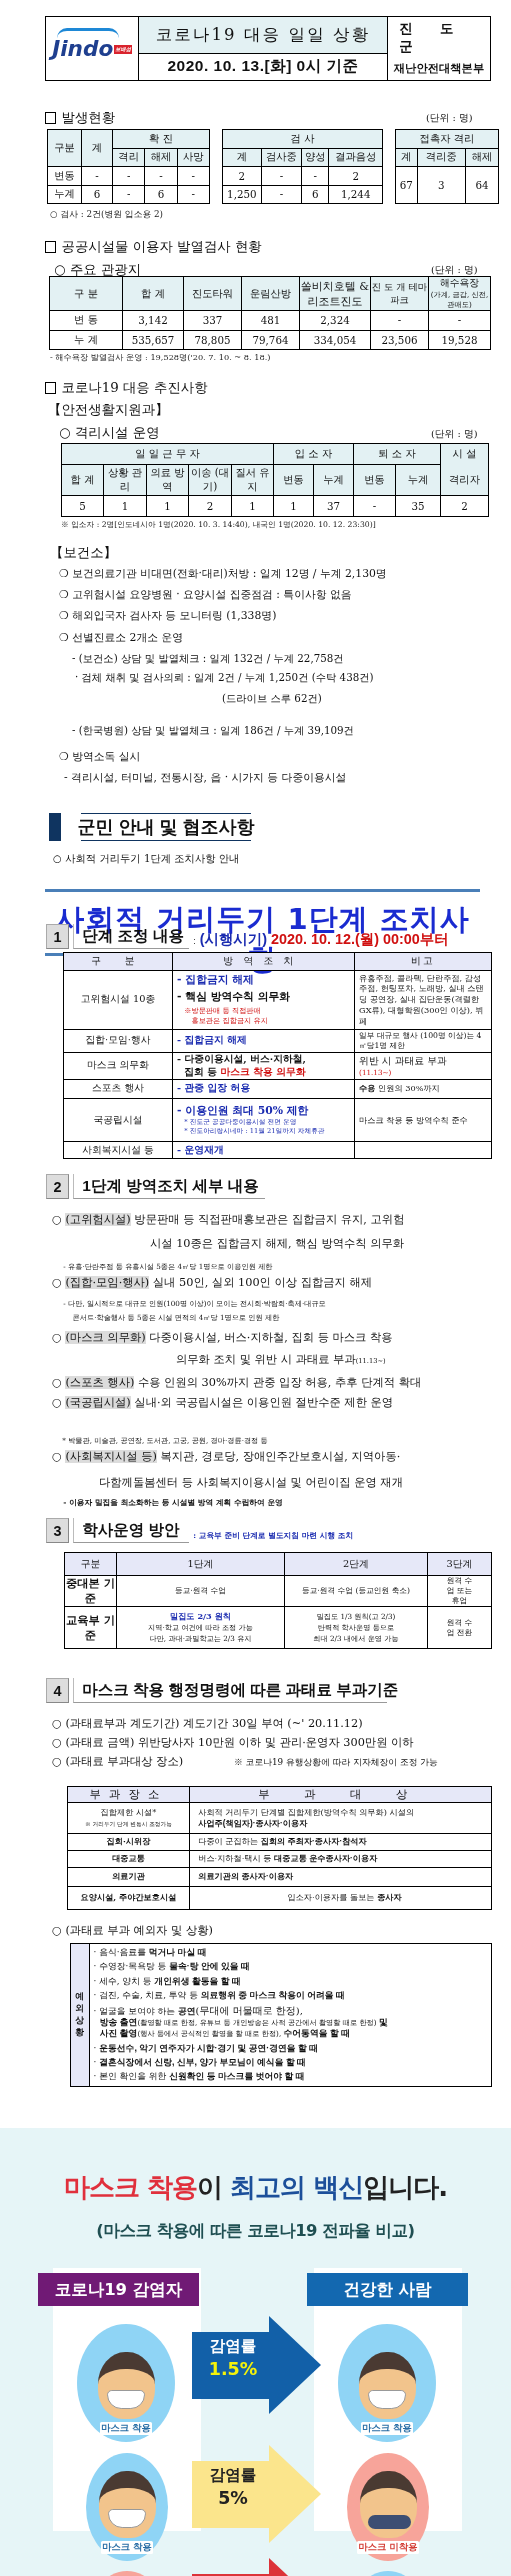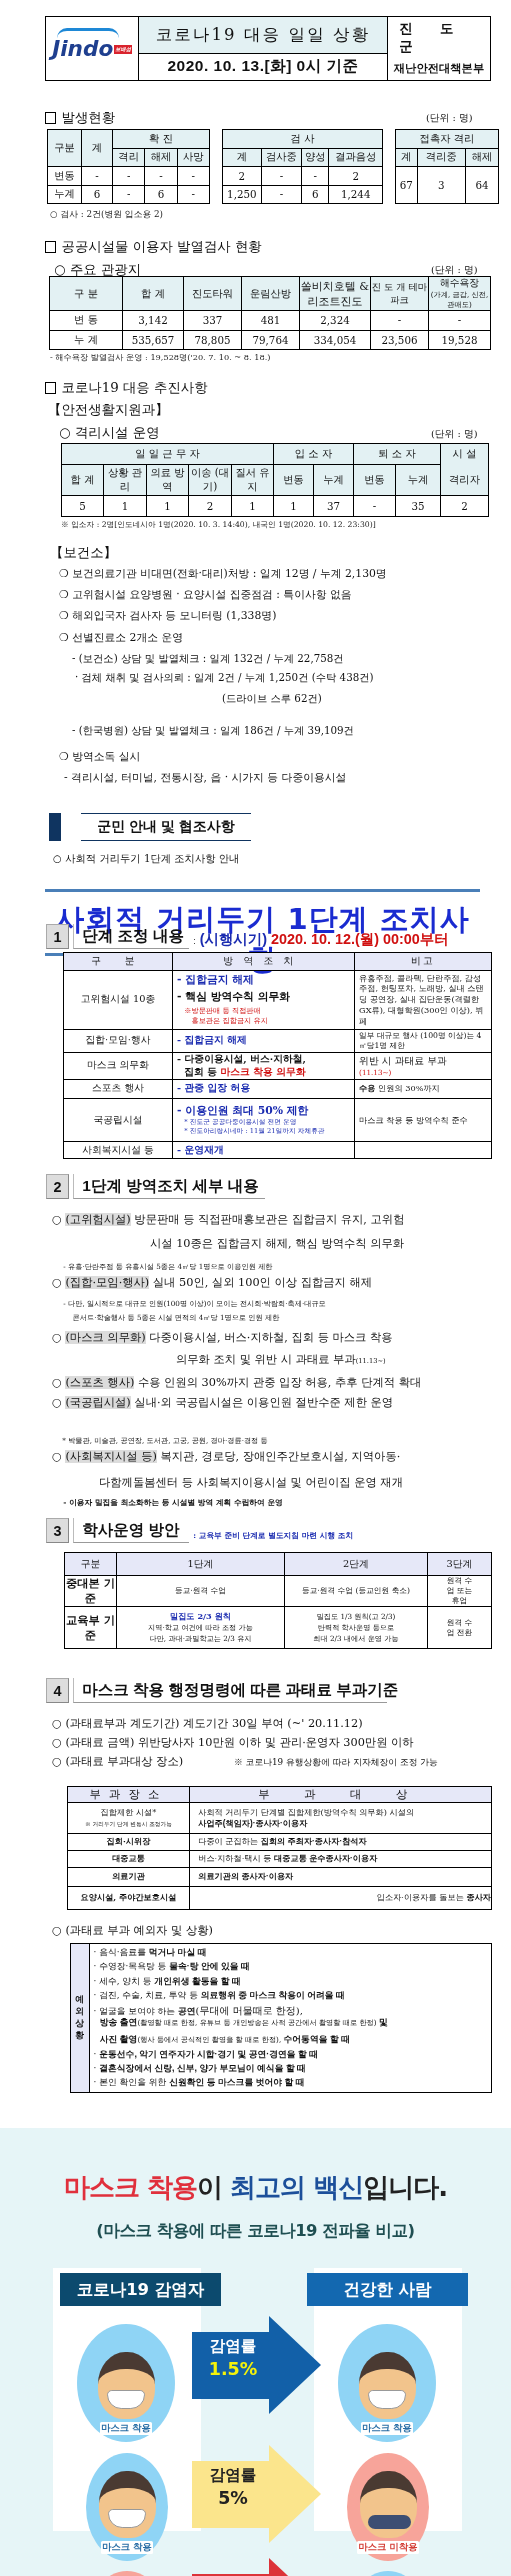--- a/index.html
+++ b/index.html
@@ -20,21 +20,21 @@
 .org .b{font-size:11.3px;font-weight:bold}
 .sec{font-size:13.4px;display:flex;align-items:center;gap:5.2px}
 .box{display:inline-block;width:11.3px;height:11.3px;border:1px solid #000}
 .unit{font-size:9.8px}
 .tbl td,.tbl th{border:0.5px solid #000;font-size:10.3px;height:18.5px}
 .tbl th{background:#e3f1f3}
 .note{font-size:8.2px;color:#222}
 .bul{font-size:10.8px}
 .banner{left:49px;top:813px;width:204px;height:28px}
 .banner .blk{position:absolute;left:0;top:0;width:12.4px;height:28px;background:#0f3460}
-.banner .lab{position:absolute;left:17.5px;top:0;width:82px;height:28px;border-top:1px solid #0f3460;border-bottom:1px solid #0f3460;display:flex;align-items:center;justify-content:center;font-family:"Liberation Sans",sans-serif;font-weight:bold;font-size:14px;white-space:nowrap;width:84px}
+.banner .lab{position:absolute;left:17.5px;top:0;width:82px;height:28px;border-top:1px solid #0f3460;border-bottom:1px solid #0f3460;display:flex;align-items:center;justify-content:center;font-family:"Liberation Sans",sans-serif;font-weight:bold;font-size:18px;white-space:nowrap;width:84px}
 .bigtitle{left:45px;top:889px;width:435px;height:72px}
 .bigtitle .ln{position:absolute;left:0;width:435px;height:3.1px;background:#4a7fb8}
 .bigtitle .tx{position:absolute;top:11.3px;width:100%;text-align:center;font-family:"DejaVu Sans",sans-serif;font-weight:bold;font-size:29px;color:#1a2bd0;letter-spacing:1px}
 .num{width:23px;height:25px;background:#ddd;border:1px solid #aaa;border-right-color:#888;border-bottom-color:#888;display:flex;align-items:center;justify-content:center;font-family:"Liberation Sans",sans-serif;font-weight:bold;font-size:14.4px}
 .stitle{height:25px;border-left:1px solid #bbb;border-bottom:1px solid #999;padding:0 8.2px;display:flex;align-items:center;font-family:"Liberation Sans",sans-serif;font-weight:bold;font-size:15.5px;white-space:nowrap}
 .t1tbl td,.t1tbl th{border:0.5px solid #000;font-size:9.8px}
 .t1tbl th{background:#e6e8f8;height:17.5px;letter-spacing:10.3px}
 .blue{color:#1a2bb0;font-weight:bold}
 .red{color:#d01010;font-weight:bold}
 .gray{background:#dcdcdc}
@@ -414,54 +414,54 @@
   <tr style="height:17px">
         <td style="font-weight:bold">대중교통</td>
         <td style="text-align:left;padding-left:8.2px"><span>버스·지하철·택시 등 </span><b>대중교통 운수종사자·이용자</b></td>
       </tr>
   <tr style="height:19px">
         <td style="font-weight:bold">의료기관</td>
         <td style="text-align:left;padding-left:8.2px"><span></span><b>의료기관의 종사자·이용자</b></td>
       </tr>
   <tr style="height:23px">
         <td style="font-weight:bold">요양시설, 주야간보호시설</td>
-        <td style="text-align:right;padding-left:8.2px"><span>입소자·이용자를 돌보는 </span><b>종사자</b></td>
+        <td style="text-align:center;padding-left:8.2px"><span>입소자·이용자를 돌보는 </span><b>종사자</b></td>
       </tr>
 </tbody>
   </table>
 
 <div class="abs" style="left:52px;top:1923px;font-size:11.3px">○ (과태료 부과 예외자 및 상황)</div>
 
 <table class="abs exc" style="left:70px;top:1943px;width:422px;border:1px solid #000">
   <tbody>
   <tr>
         <td class="k">예외 상황</td>
     <td style="padding:0 4.1px;line-height:11.3px">
       <p>· <span>음식·음료를 </span><b>먹거나 마실 때</b></p>
       <p>· <span>수영장·목욕탕 등 </span><b>물속·탕 안에 있을 때</b></p>
       <p>· <span>세수, 양치 등 </span><b>개인위생 활동을 할 때</b></p>
       <p>· <span>검진, 수술, 치료, 투약 등 </span><b>의료행위 중 마스크 착용이 어려울 때</b></p>
       <p style="margin-bottom:0">· <span>얼굴을 보여야 하는 </span><b>공연</b><span style="font-size:10px">(무대에 머물때로 한정),</span></p>
       <p style="margin:0;padding-left:6.2px"><b>방송 출연</b><span style="font-size:7.2px">(촬영할 때로 한정, 유튜브 등 개인방송은 사적 공간에서 촬영할 때로 한정) </span><b>및</b></p>
-      <p style="margin-top:6px;padding-left:6.2px"><b>사진 촬영</b><span style="font-size:7.2px">(행사 등에서 공식적인 촬영을 할 때로 한정), </span><b>수어통역을 할 때</b></p>
+      <p style="margin-top:0;padding-left:6.2px"><b>사진 촬영</b><span style="font-size:7.2px">(행사 등에서 공식적인 촬영을 할 때로 한정), </span><b>수어통역을 할 때</b></p>
       <p>· <b>운동선수, 악기 연주자가 시합·경기 및 공연·경연을 할 때</b></p>
       <p>· <b>결혼식장에서 신랑, 신부, 양가 부모님이 예식을 할 때</b></p>
       <p>· <span>본인 확인을 위한 </span><b>신원확인 등 마스크를 벗어야 할 때</b></p>
     </td>
       </tr>
 </tbody>
   </table>
 
 <div class="abs poster">
   <div style="position:absolute;top:42px;width:100%;text-align:center;font-family:'DejaVu Sans',sans-serif;font-weight:bold;font-size:26px;letter-spacing:-1px"><span style="color:#e0303c">마스크 착용</span><span style="color:#222">이 </span><span style="color:#1c4f9a">최고의 백신</span><span style="color:#222">입니다.</span></div>
   <div style="position:absolute;top:92px;width:100%;text-align:center;font-family:'DejaVu Sans',sans-serif;font-weight:bold;font-size:16.5px;color:#1f4f52;letter-spacing:-0.5px">(마스크 착용에 따른 코로나19 전파율 비교)</div>
 
   <div class="col" style="left:53px"></div>
   <div class="col" style="left:314px"></div>
-  <div class="pill" style="left:60px;top:145px;background:#0c4a6e">코로나19 감염자</div>
+  <div class="pill" style="left:38px;top:145px;background:#701a75">코로나19 감염자</div>
   <div class="pill" style="left:307px;top:145px;background:#1368b0">건강한 사람</div>
 
   <div class="face" style="left:77px;top:196px;background:#8fd4f5">
       <div class="head">
         <div class="mask"></div>
       </div>
       <span class="lbl" style="color:#2a6ea5">마스크 착용</span>
     </div>
   <div class="arrow" style="left:192px;top:188px">
       <div class="shaft" style="background:#1260a8"></div>

